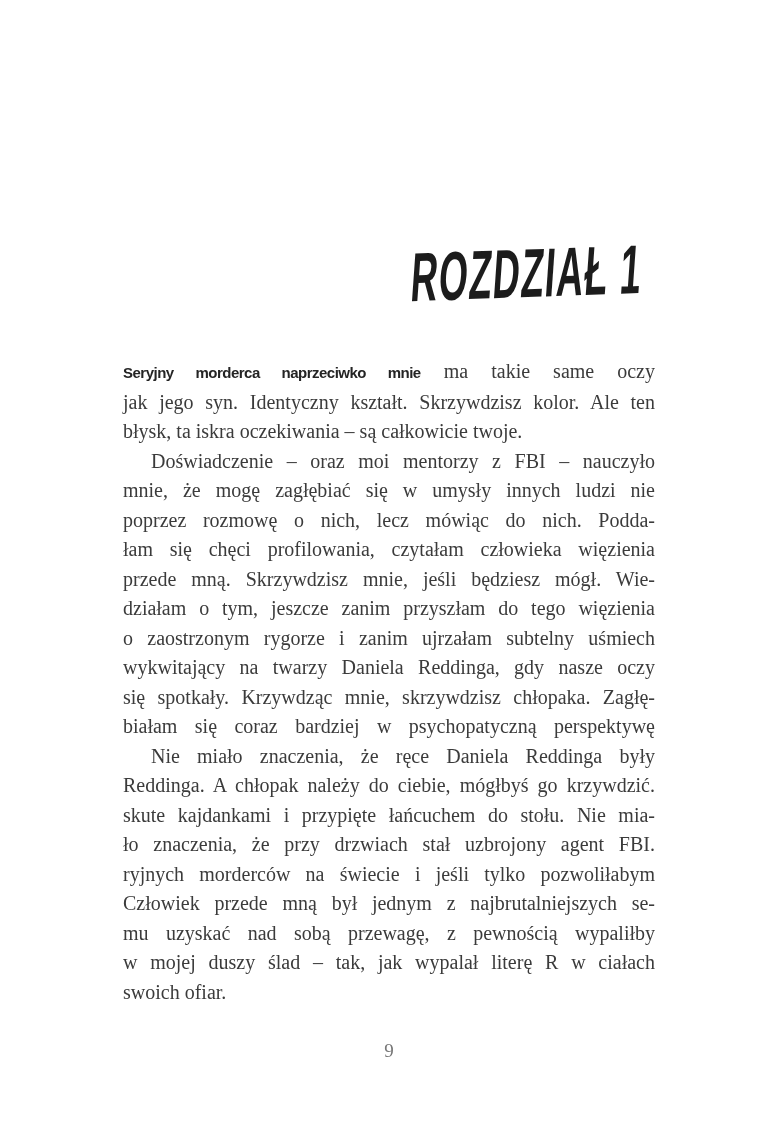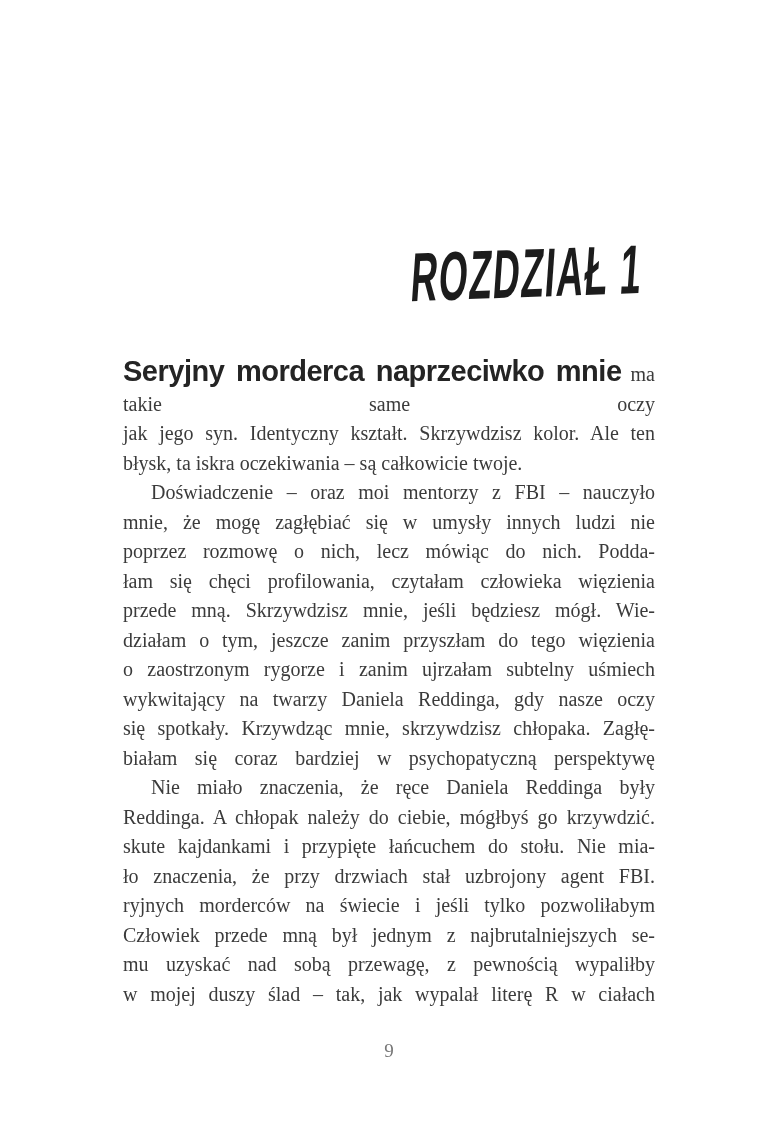--- a/index.html
+++ b/index.html
@@ -47,21 +47,21 @@
     text-align-last: justify;
   }
   .line.indent {
     padding-left: 28px;
   }
   .body-text .n { font-style: normal; }
   .body-text .i { }
   .body-text .lead {
     font-family: "Liberation Sans", "DejaVu Sans", sans-serif;
     font-weight: 700;
-    font-size: 29px;
+    font-size: 15px;
     letter-spacing: -0.5px;
     color: #242424;
   }
   .page-number {
     position: absolute;
     left: 123px;
     top: 1040px;
     width: 532px;
     text-align: center;
     font-size: 19px;
@@ -89,16 +89,17 @@
       <div class="line jl"><span class="n">się spotkały. </span><span class="i">Krzywdząc mnie, skrzywdzisz chłopaka.</span><span class="n"> Zagłę-</span></div>
       <div class="line jl"><span class="n">białam się coraz bardziej w psychopatyczną perspektywę</span></div>
       <div class="line jl indent"><span class="n">Nie miało znaczenia, że ręce Daniela Reddinga były</span></div>
       <div class="line jl"><span class="n">Reddinga. </span><span class="i">A chłopak należy do ciebie, mógłbyś go krzywdzić.</span></div>
       <div class="line jl"><span class="n">skute kajdankami i przypięte łańcuchem do stołu. Nie mia-</span></div>
       <div class="line jl"><span class="n">ło znaczenia, że przy drzwiach stał uzbrojony agent FBI.</span></div>
       <div class="line jl"><span class="n">ryjnych morderców na świecie i jeśli tylko pozwoliłabym</span></div>
       <div class="line jl"><span class="n">Człowiek przede mną był jednym z najbrutalniejszych se-</span></div>
       <div class="line jl"><span class="n">mu uzyskać nad sobą przewagę, z pewnością wypaliłby</span></div>
       <div class="line jl"><span class="n">w mojej duszy ślad – tak, jak wypalał literę R w ciałach</span></div>
+      <div class="line"><span class="n">swoich ofiar.</span></div>
     </div>
 
   <div class="page-number">9</div>
 </div>
 
 </body></html>

